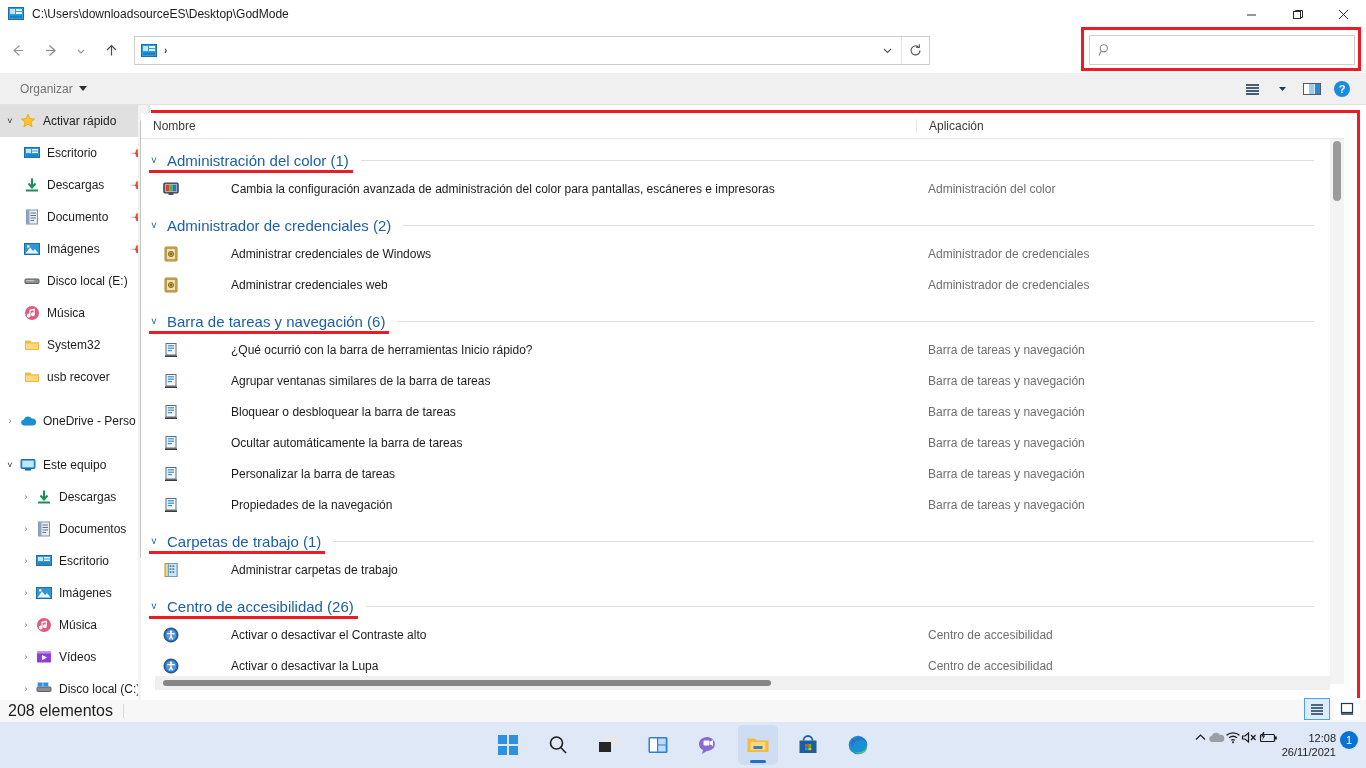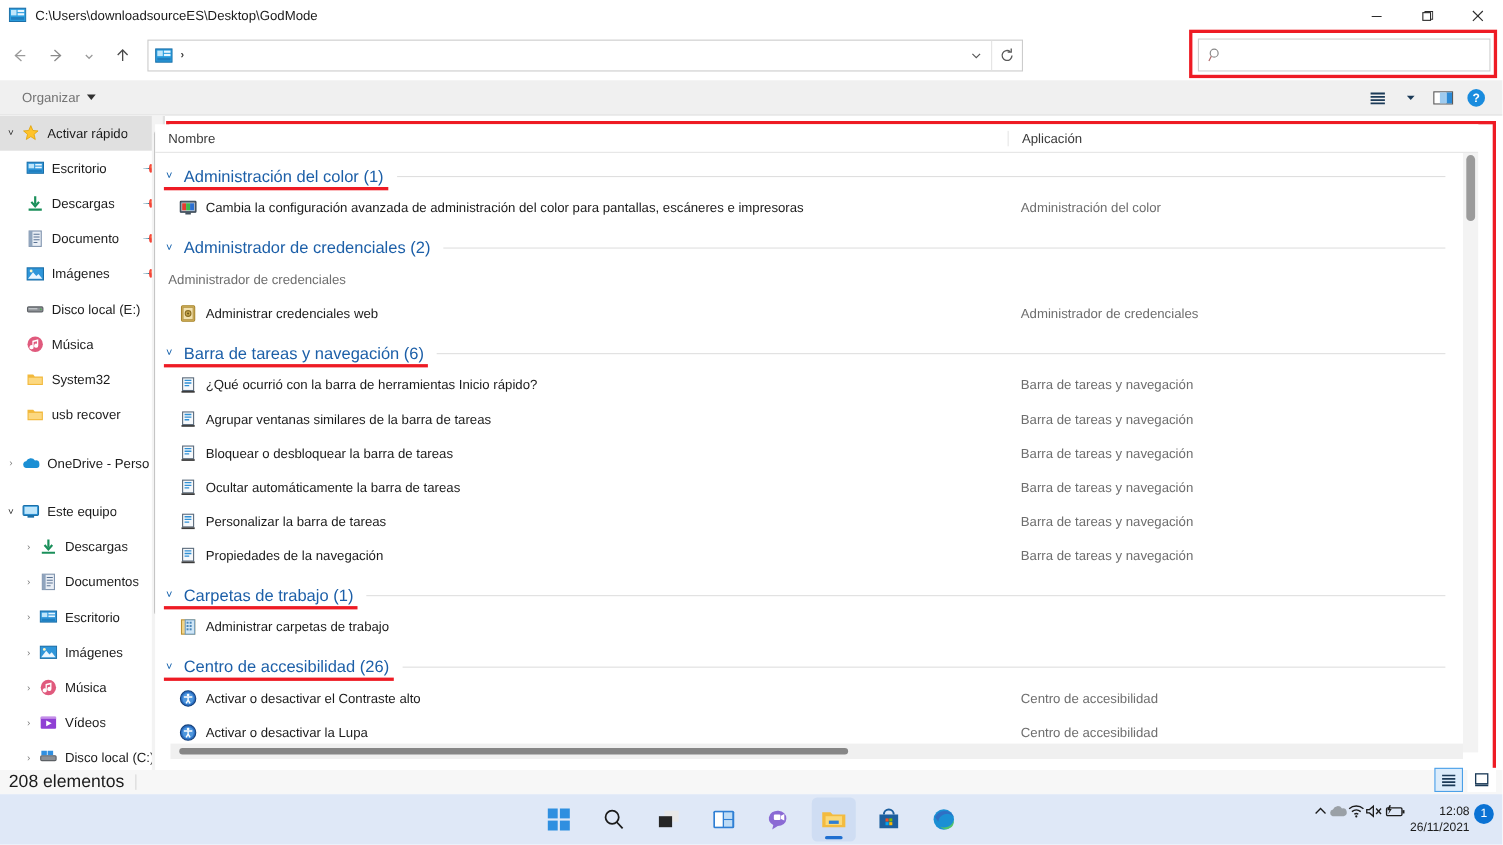--- a/index.html
+++ b/index.html
@@ -135,21 +135,21 @@
   .grouphdr .gtitle {
     font-size: 15px; color: #1c5fa8; white-space: nowrap; position: relative;
   }
   .grouphdr .gline { flex: 1 1 auto; height: 1px; background: #dfdfdf; margin-left: 12px; margin-right: 16px; }
   .grouphdr .gunderline {
     position: absolute; left: 8px; height: 3px; background: #ee1b24; bottom: 0px;
   }
   .row {
     height: 31px; display: flex; align-items: center; font-size: 12px; color: #1b1b1b;
   }
-  .row .rname { width: 775px; display: flex; align-items: center; padding-left: 22px; }
+  .row .rname { width: 775px; display: flex; align-items: center; padding-left: 22px; gap: 44px; }
   .row .rico { width: 16px; height: 16px; flex: 0 0 16px; margin-right: 8px; }
   .row .rapp { width: 400px; color: #6e6e6e; padding-left: 12px; }
 
   .hscroll {
     position: absolute; left: 14px; bottom: 18px; width: 1175px; height: 14px; background: #f0f0f0;
   }
   .hthumb { position: absolute; left: 8px; top: 4px; width: 608px; height: 6px; background: #868686; border-radius: 3px; }
   .vscroll { position: absolute; right: 0; top: 26px; width: 14px; height: 545px; background: #f3f3f3; }
   .vthumb { position: absolute; left: 3px; top: 2px; width: 8px; height: 60px; background: #9b9b9b; border-radius: 4px; }
 
@@ -549,20 +549,29 @@
             <span>Cambia la configuración avanzada de administración del color para pantallas, escáneres e impresoras</span>
           </div>
           <div class="rapp">Administración del color</div>
         </div>
         <div class="grouphdr">
           <span class="gchev">˅</span>
           <span class="gtitle">Administrador de credenciales (2)</span>
           <span class="gline"></span>
         </div>
         <div class="row">
+          <div class="rname">
+            <span class="rico"><svg width="16" height="16" viewBox="0 0 16 16">
+                <rect x="2" y="1" width="12" height="14" rx="1" fill="#d9b65c" stroke="#a8862e"></rect>
+                <rect x="3.4" y="2.4" width="9.2" height="11.2" fill="#f2e1ae" stroke="#b99b4f"></rect>
+                <circle cx="8" cy="8" r="2.6" fill="#c8a84e" stroke="#8a6e22"></circle>
+                <circle cx="8" cy="8" r="1" fill="#6d5516"></circle>
+              </svg></span>
+            <span>Administrar credenciales de Windows</span>
+          </div>
           <div class="rapp">Administrador de credenciales</div>
         </div>
         <div class="row">
           <div class="rname">
             <span class="rico"><svg width="16" height="16" viewBox="0 0 16 16">
                 <rect x="2" y="1" width="12" height="14" rx="1" fill="#d9b65c" stroke="#a8862e"></rect>
                 <rect x="3.4" y="2.4" width="9.2" height="11.2" fill="#f2e1ae" stroke="#b99b4f"></rect>
                 <circle cx="8" cy="8" r="2.6" fill="#c8a84e" stroke="#8a6e22"></circle>
                 <circle cx="8" cy="8" r="1" fill="#6d5516"></circle>
               </svg></span>

